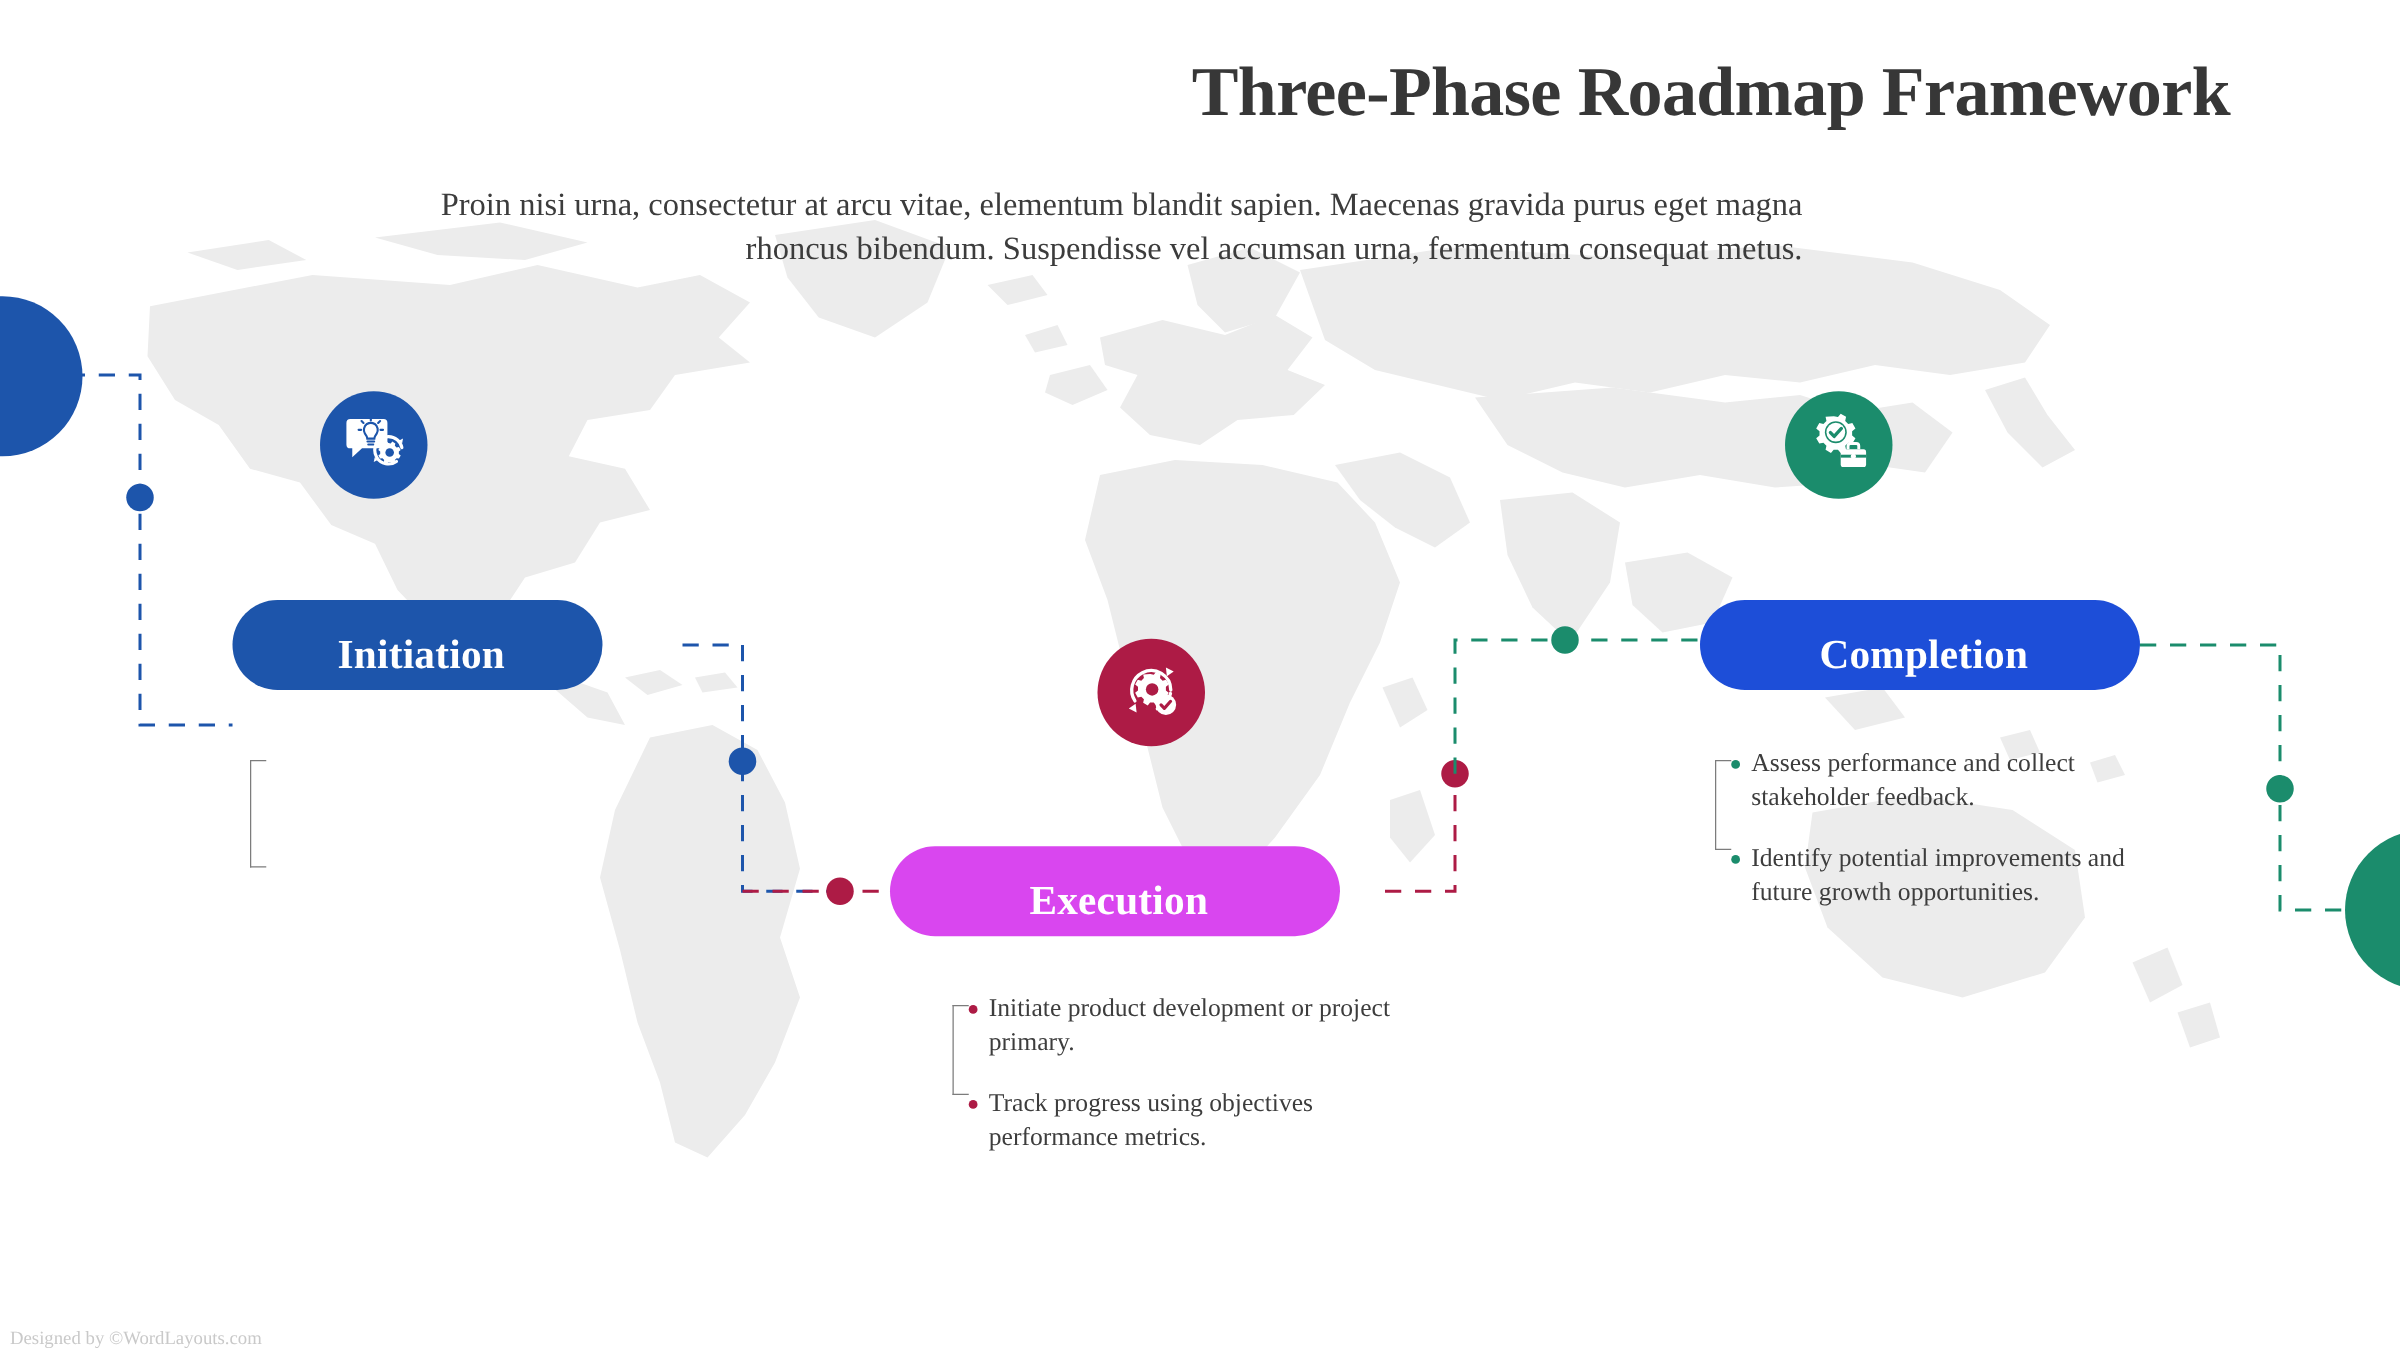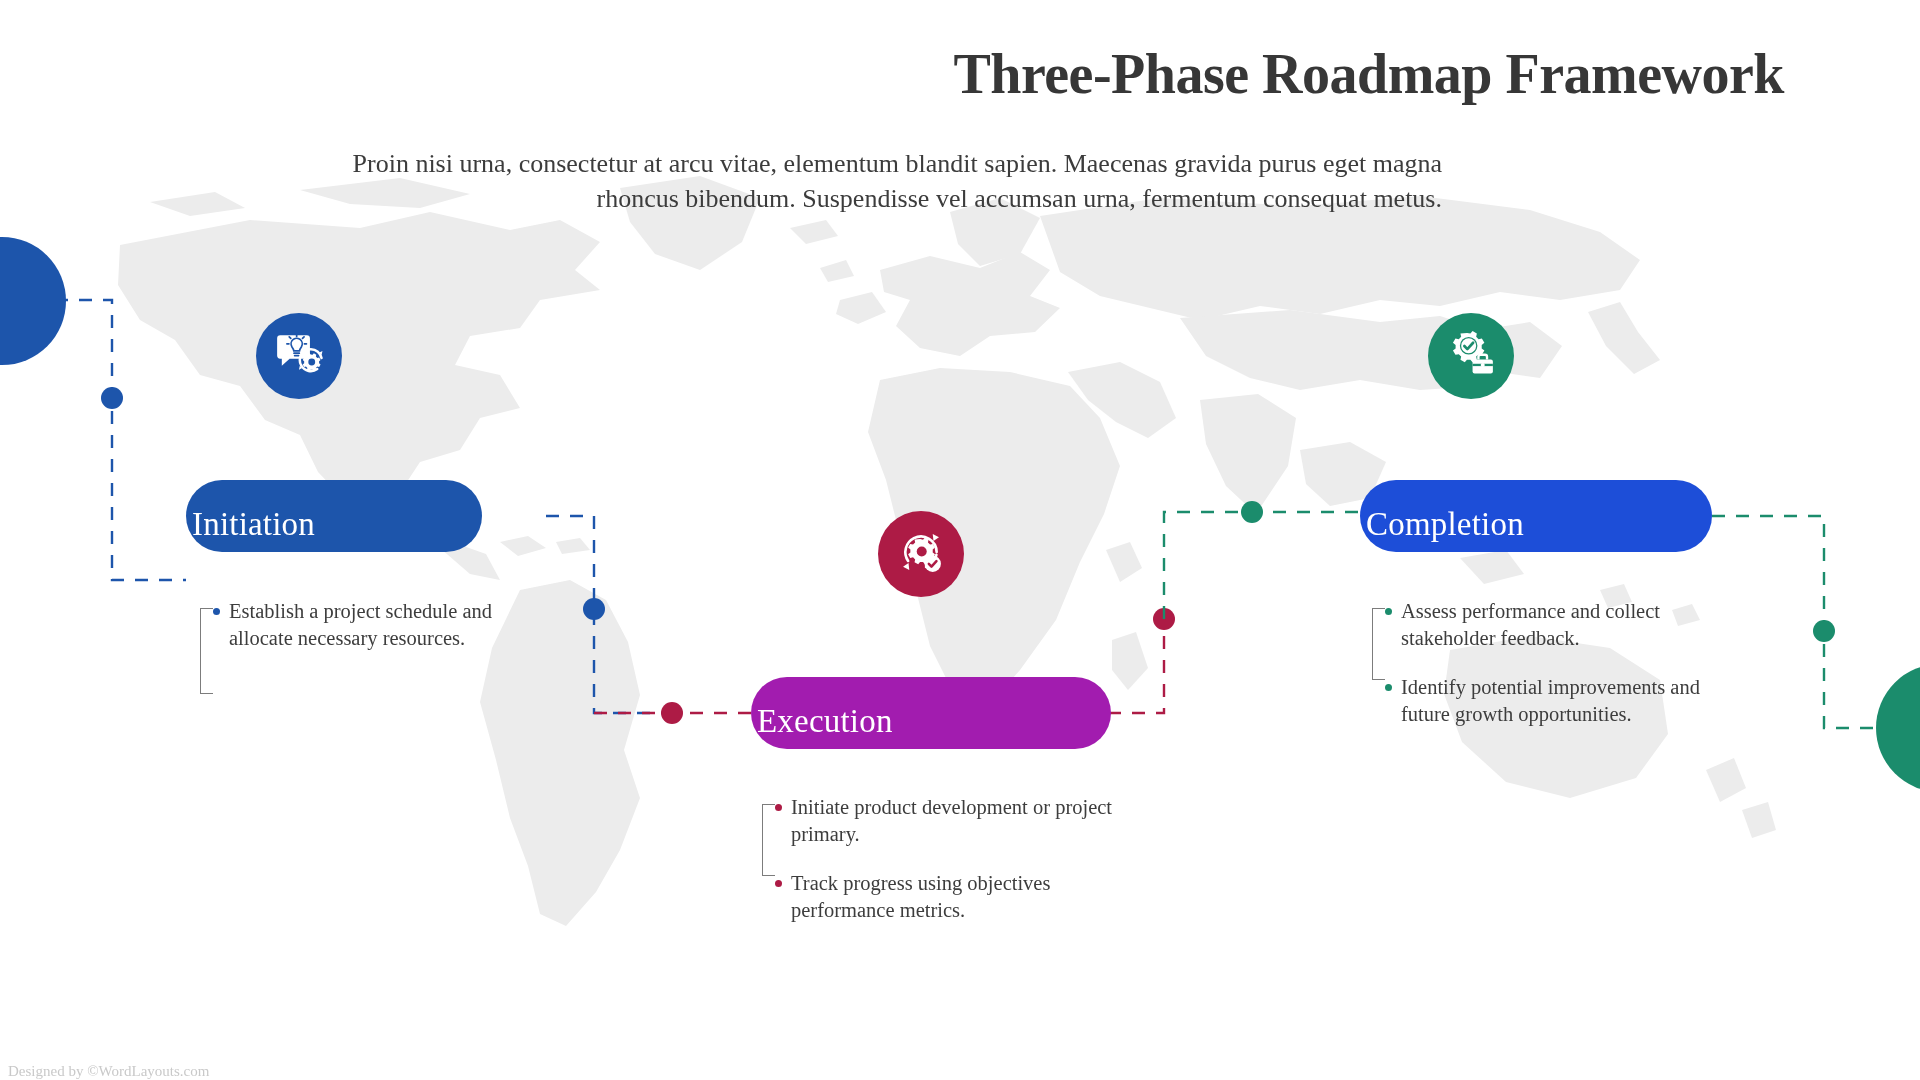--- a/index.html
+++ b/index.html
@@ -48,22 +48,22 @@
   .phase-icon svg { width: 50px; height: 50px; }
 
   .phase-pill {
     position: absolute;
     height: 72px; width: 296px;
     border-radius: 36px;
     display: flex; align-items: center;
     z-index: 4;
   }
   .phase-pill span {
-    color: #ffffff; font-size: 33px; font-weight: normal;
-    width: 100%; text-align: left; letter-spacing: 0.2px;
+    color: #ffffff; font-size: 33px; font-weight: bold;
+    width: 100%; text-align: center; letter-spacing: 0.2px;
     padding-left: 6px;
     margin-top: 16px;
   }
 
   .bullets { position: absolute; z-index: 4; width: 300px; }
   .bullet-row { position: relative; display: flex; margin-bottom: 22px; }
   .bullet-row:last-child { margin-bottom: 0; }
   .bullet-dot {
     width: 7px; height: 7px; border-radius: 50%;
     margin-top: 10px; margin-right: 9px; flex: 0 0 auto;
@@ -217,24 +217,20 @@
         </svg>
       </span>
     </div>
 
     <div class="phase-pill" style="left:186px; top:480px; background:#1d55ab;">
       <span>Initiation</span>
     </div>
 
     <div class="bullets" style="left:213px; top:598px; width:305px;">
       <div class="bracket" style="height:86px;"></div>
-      <div class="bullet-row">
-        <span class="bullet-dot" style="background:#1d55ab;"></span>
-        <span class="bullet-text">Establish a project schedule and allocate necessary resources.</span>
-      </div>
     </div>
   </div>
 
   <div class="phase">
 
     <div class="phase-icon" style="left:878px; top:511px; background:#ad1b45;">
       <span>
         <svg viewBox="0 0 64 64" fill="none">
           <g stroke="#ffffff" stroke-width="3.4" fill="none" stroke-linecap="round">
             <path d="M52 32 a20 20 0 1 0 -0.3 3.6" stroke-dasharray="74 26"></path>
@@ -245,21 +241,21 @@
                    l-2.9 2.4 l0 3.8 l2.9 2.4 l-2.7 4.7 l-3.6 -0.8 l-2.7 2.7 l0.8 3.6 l-4.7 2.7
                    l-2.4 -2.9 l-3.8 0 l-2.4 2.9 l-4.7 -2.7 l0.8 -3.6 l-2.7 -2.7 l-3.6 0.8 l-2.7 -4.7
                    l2.9 -2.4 l0 -3.8 l-2.9 -2.4 l2.7 -4.7 l3.6 0.8 l2.7 -2.7 l-0.8 -3.6 z" fill="#ffffff"></path>
           <circle cx="32.9" cy="31.4" r="6.4" fill="#ad1b45"></circle>
           <circle cx="47" cy="47" r="10.5" fill="#ffffff"></circle>
           <path d="M42 47.2 l3.4 3.6 l6.4 -7.2" stroke="#ad1b45" stroke-width="3.2" fill="none" stroke-linecap="round" stroke-linejoin="round"></path>
         </svg>
       </span>
     </div>
 
-    <div class="phase-pill" style="left:751px; top:677px; background:#a21caf; width:360px;">
+    <div class="phase-pill" style="left:712px; top:677px; background:#d946ef; width:360px;">
       <span>Execution</span>
     </div>
 
     <div class="bullets" style="left:775px; top:794px; width:340px;">
       <div class="bracket" style="height:72px;"></div>
       <div class="bullet-row">
         <span class="bullet-dot" style="background:#ad1b45;"></span>
         <span class="bullet-text">Initiate product development or project primary.</span>
       </div>
       <div class="bullet-row">

